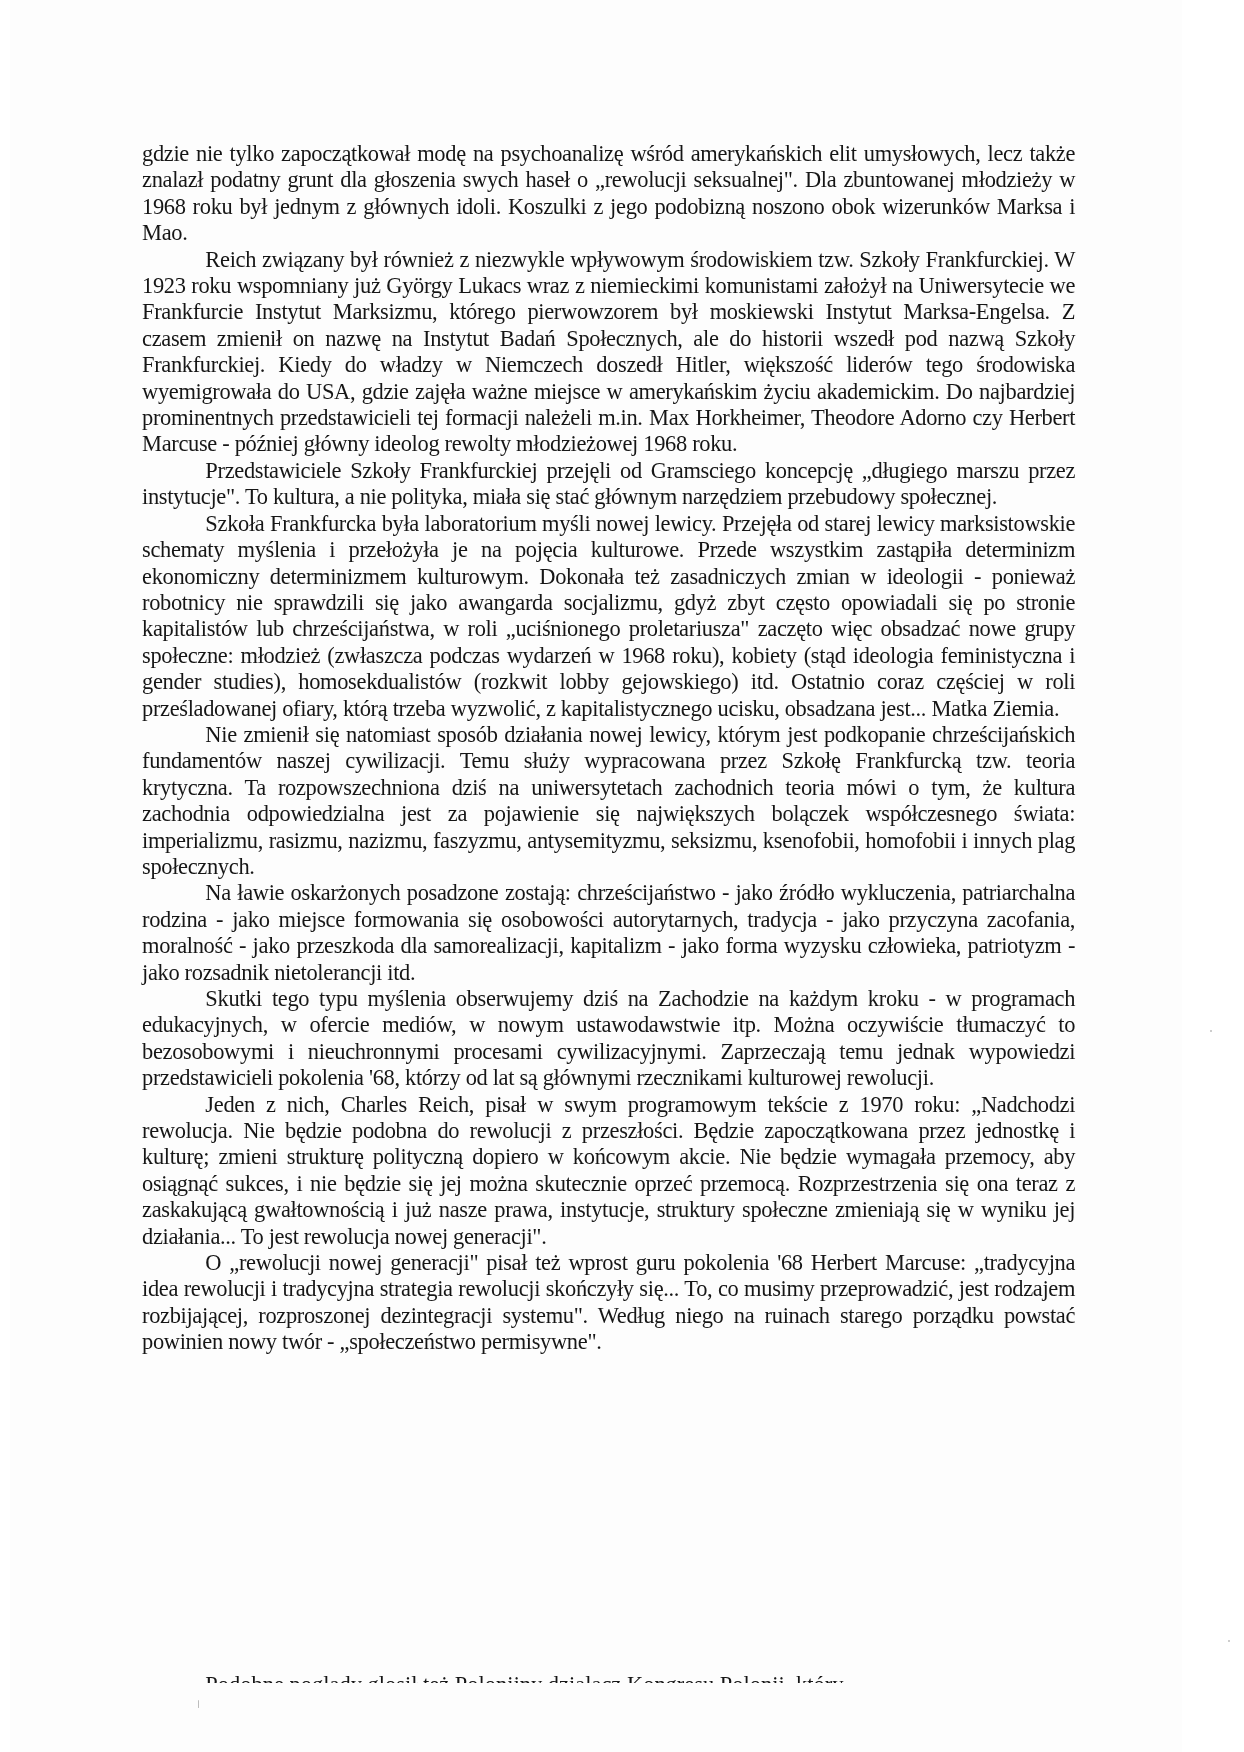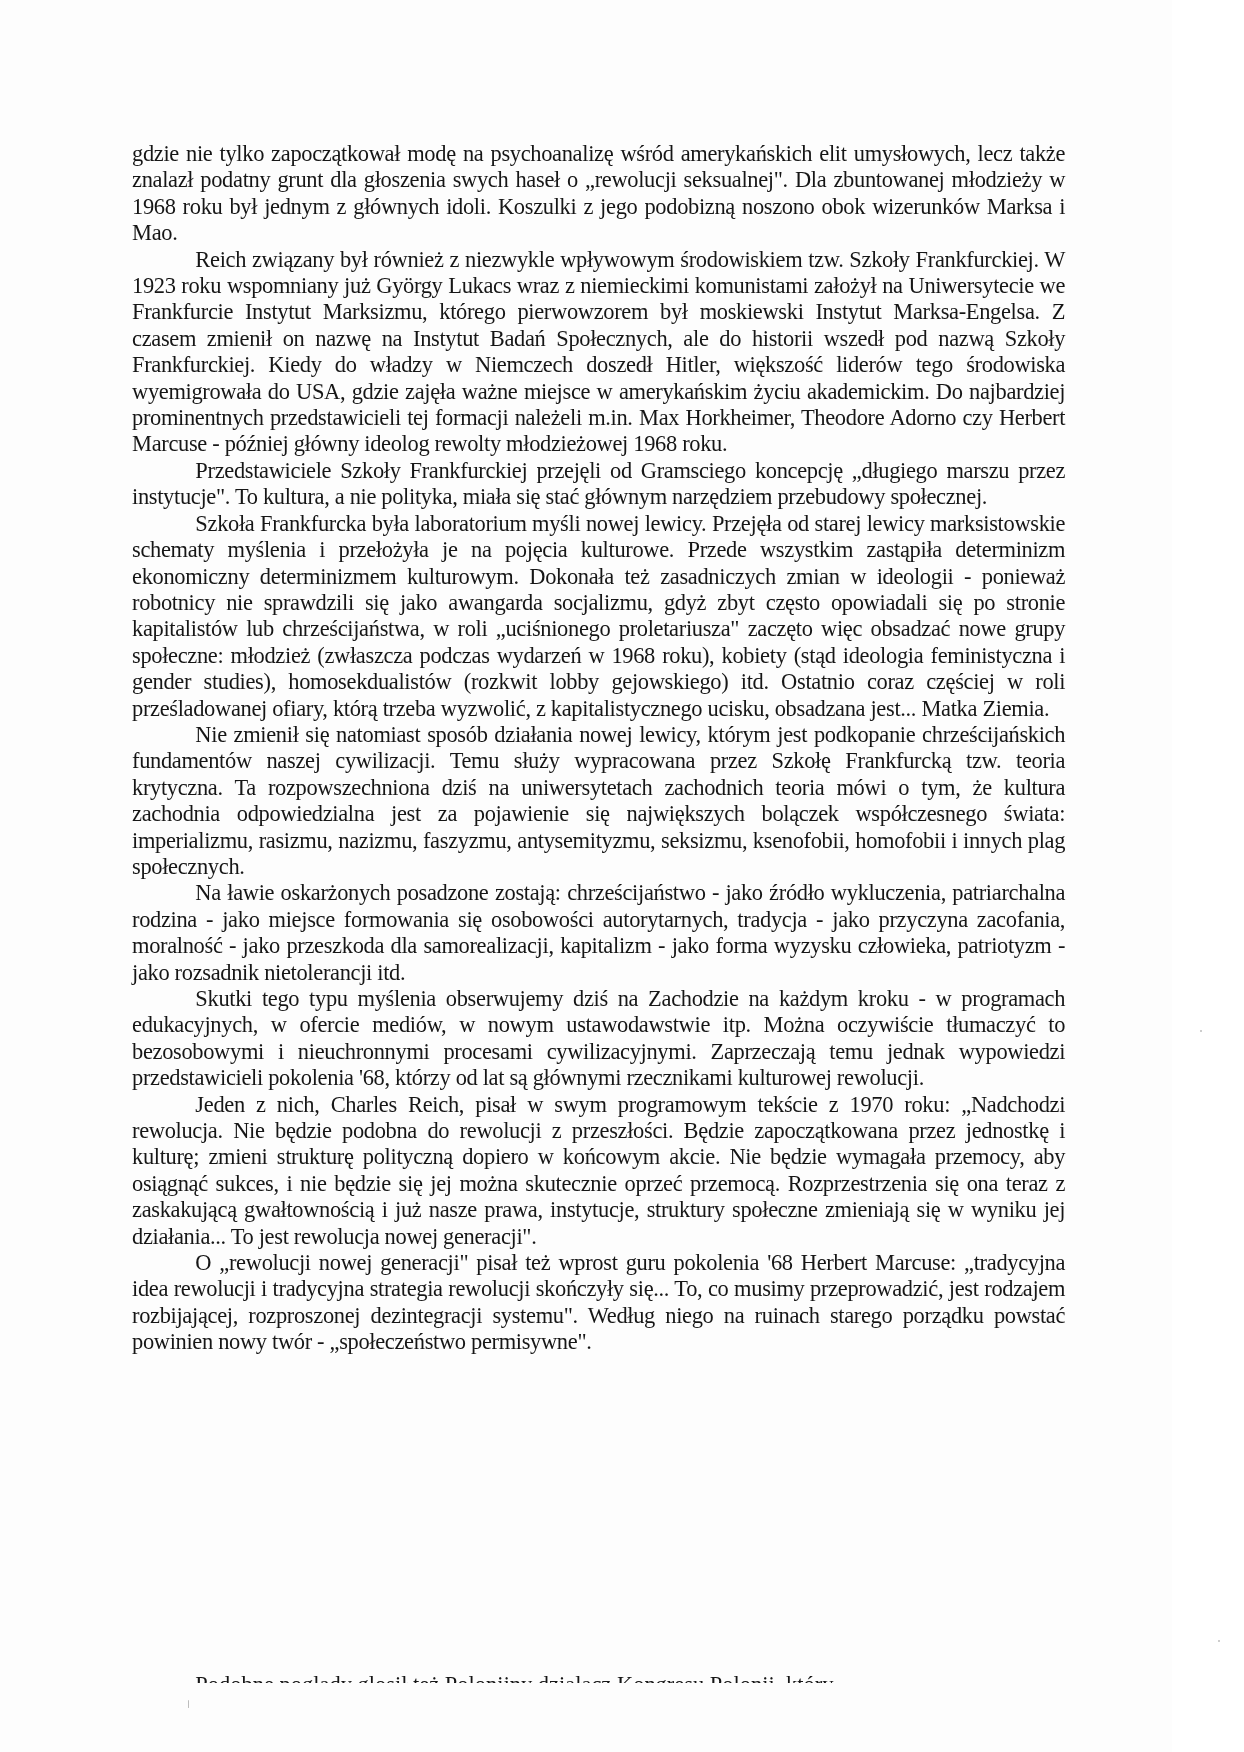--- a/index.html
+++ b/index.html
@@ -8,21 +8,21 @@
       background: #ffffff;
     }
     body {
       width: 1244px;
       height: 1752px;
       overflow: hidden;
       position: relative;
     }
     .page {
       position: absolute;
-      left: 0; top: 0;
+      left: 10px; top: 0;
       width: 1172px;
       height: 1752px;
       background: #fdfdfd;
     }
     .text-block {
       position: absolute;
       left: 132px;
       top: 140px;
       width: 972px;
       font-family: "Liberation Serif", "DejaVu Serif", serif;

